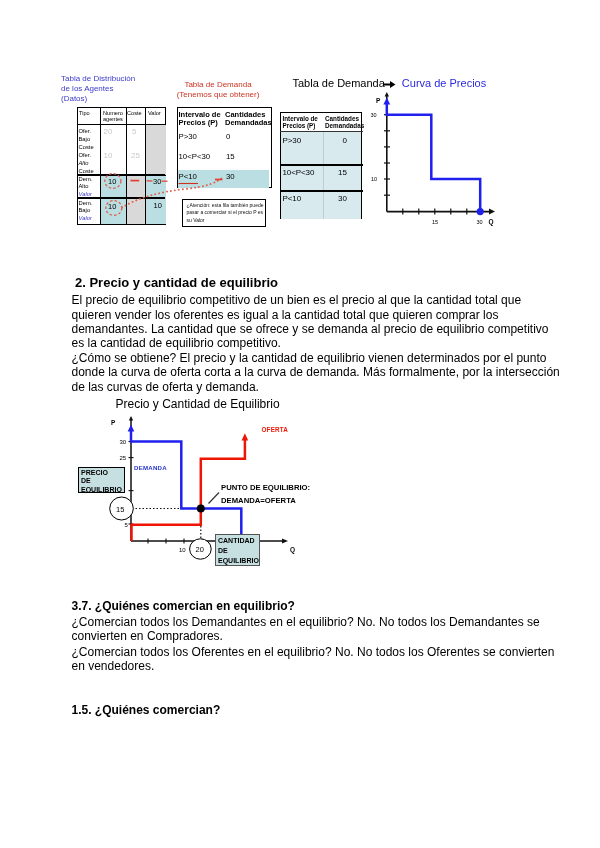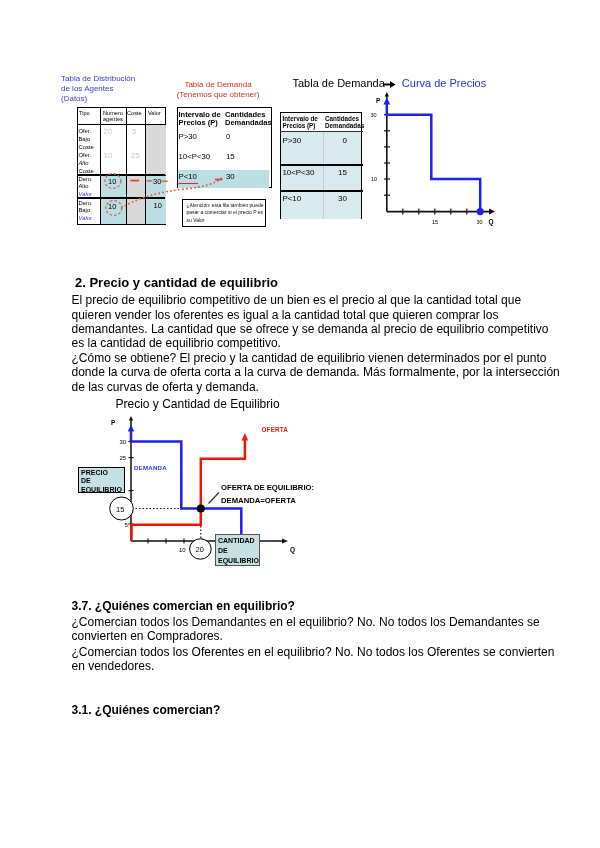--- a/index.html
+++ b/index.html
@@ -206,26 +206,26 @@
   <text x="119.5" y="460.4" font-size="6" fill="#000">25</text>
   <text x="124.5" y="526.8" font-size="6" fill="#000">5</text>
   <text x="179" y="551.8" font-size="6" fill="#000">10</text>
   <text x="290" y="551.5" font-size="6.5" font-weight="bold" fill="#000">Q</text>
 
   <text x="134" y="469.5" font-size="6.1" fill="#2233cc" font-weight="bold" letter-spacing="0.25">DEMANDA</text>
 
   <text x="261.5" y="431.5" font-size="6.3" fill="#ee1505" font-weight="bold" letter-spacing="0.2">OFERTA</text>
 </svg>
 
-<div class="abs" style="left:221px;top:483.5px;font-size:7.7px;line-height:8px;font-weight:bold;">OFERTA DE EQUILIBRIO:</div>
+<div class="abs" style="left:221px;top:483.5px;font-size:7.7px;line-height:8px;font-weight:bold;">PUNTO DE EQUILIBRIO:</div>
 <div class="abs" style="left:221px;top:496.5px;font-size:7.7px;line-height:8px;font-weight:bold;">DEMANDA=OFERTA</div>
 
 <div class="abs" style="left:77.5px;top:466.5px;width:43px;height:23.5px;border:1.3px solid #000;background:#c6dfe1;font-size:7px;font-weight:bold;line-height:8.9px;padding:1px 0 0 2.5px;overflow:hidden;">PRECIO<br>DE<br>EQUILIBRIO</div>
 
 <div class="abs" style="left:214.5px;top:533.5px;width:41px;height:28.5px;border:1px solid #555;background:#c6dfe1;font-size:7px;font-weight:bold;line-height:9.9px;padding:1.5px 0 0 2.5px;overflow:hidden;">CANTIDAD<br>DE<br>EQUILIBRIO</div>
 
 <div class="abs" style="left:71.5px;top:600.2px;font-size:12px;line-height:12.5px;font-weight:bold;">3.7. ¿Quiénes comercian en equilibrio?</div>
 
 <div class="abs" style="left:71.5px;top:614.9px;width:500px;font-size:12px;line-height:14.4px;color:#000;">¿Comercian todos los Demandantes en el equilibrio? No. No todos los Demandantes se<br>convierten en Compradores.</div>
 
 <div class="abs" style="left:71.5px;top:644.9px;width:500px;font-size:12px;line-height:14.4px;color:#000;">¿Comercian todos los Oferentes en el equilibrio? No. No todos los Oferentes se convierten<br>en vendedores.</div>
 
-<div class="abs" style="left:71.5px;top:703.9px;font-size:12px;line-height:12.5px;font-weight:bold;">3.1. ¿Quiénes comercian?</div>
+<div class="abs" style="left:71.5px;top:703.9px;font-size:12px;line-height:12.5px;font-weight:bold;">1.5. ¿Quiénes comercian?</div>
 
 </body></html>

